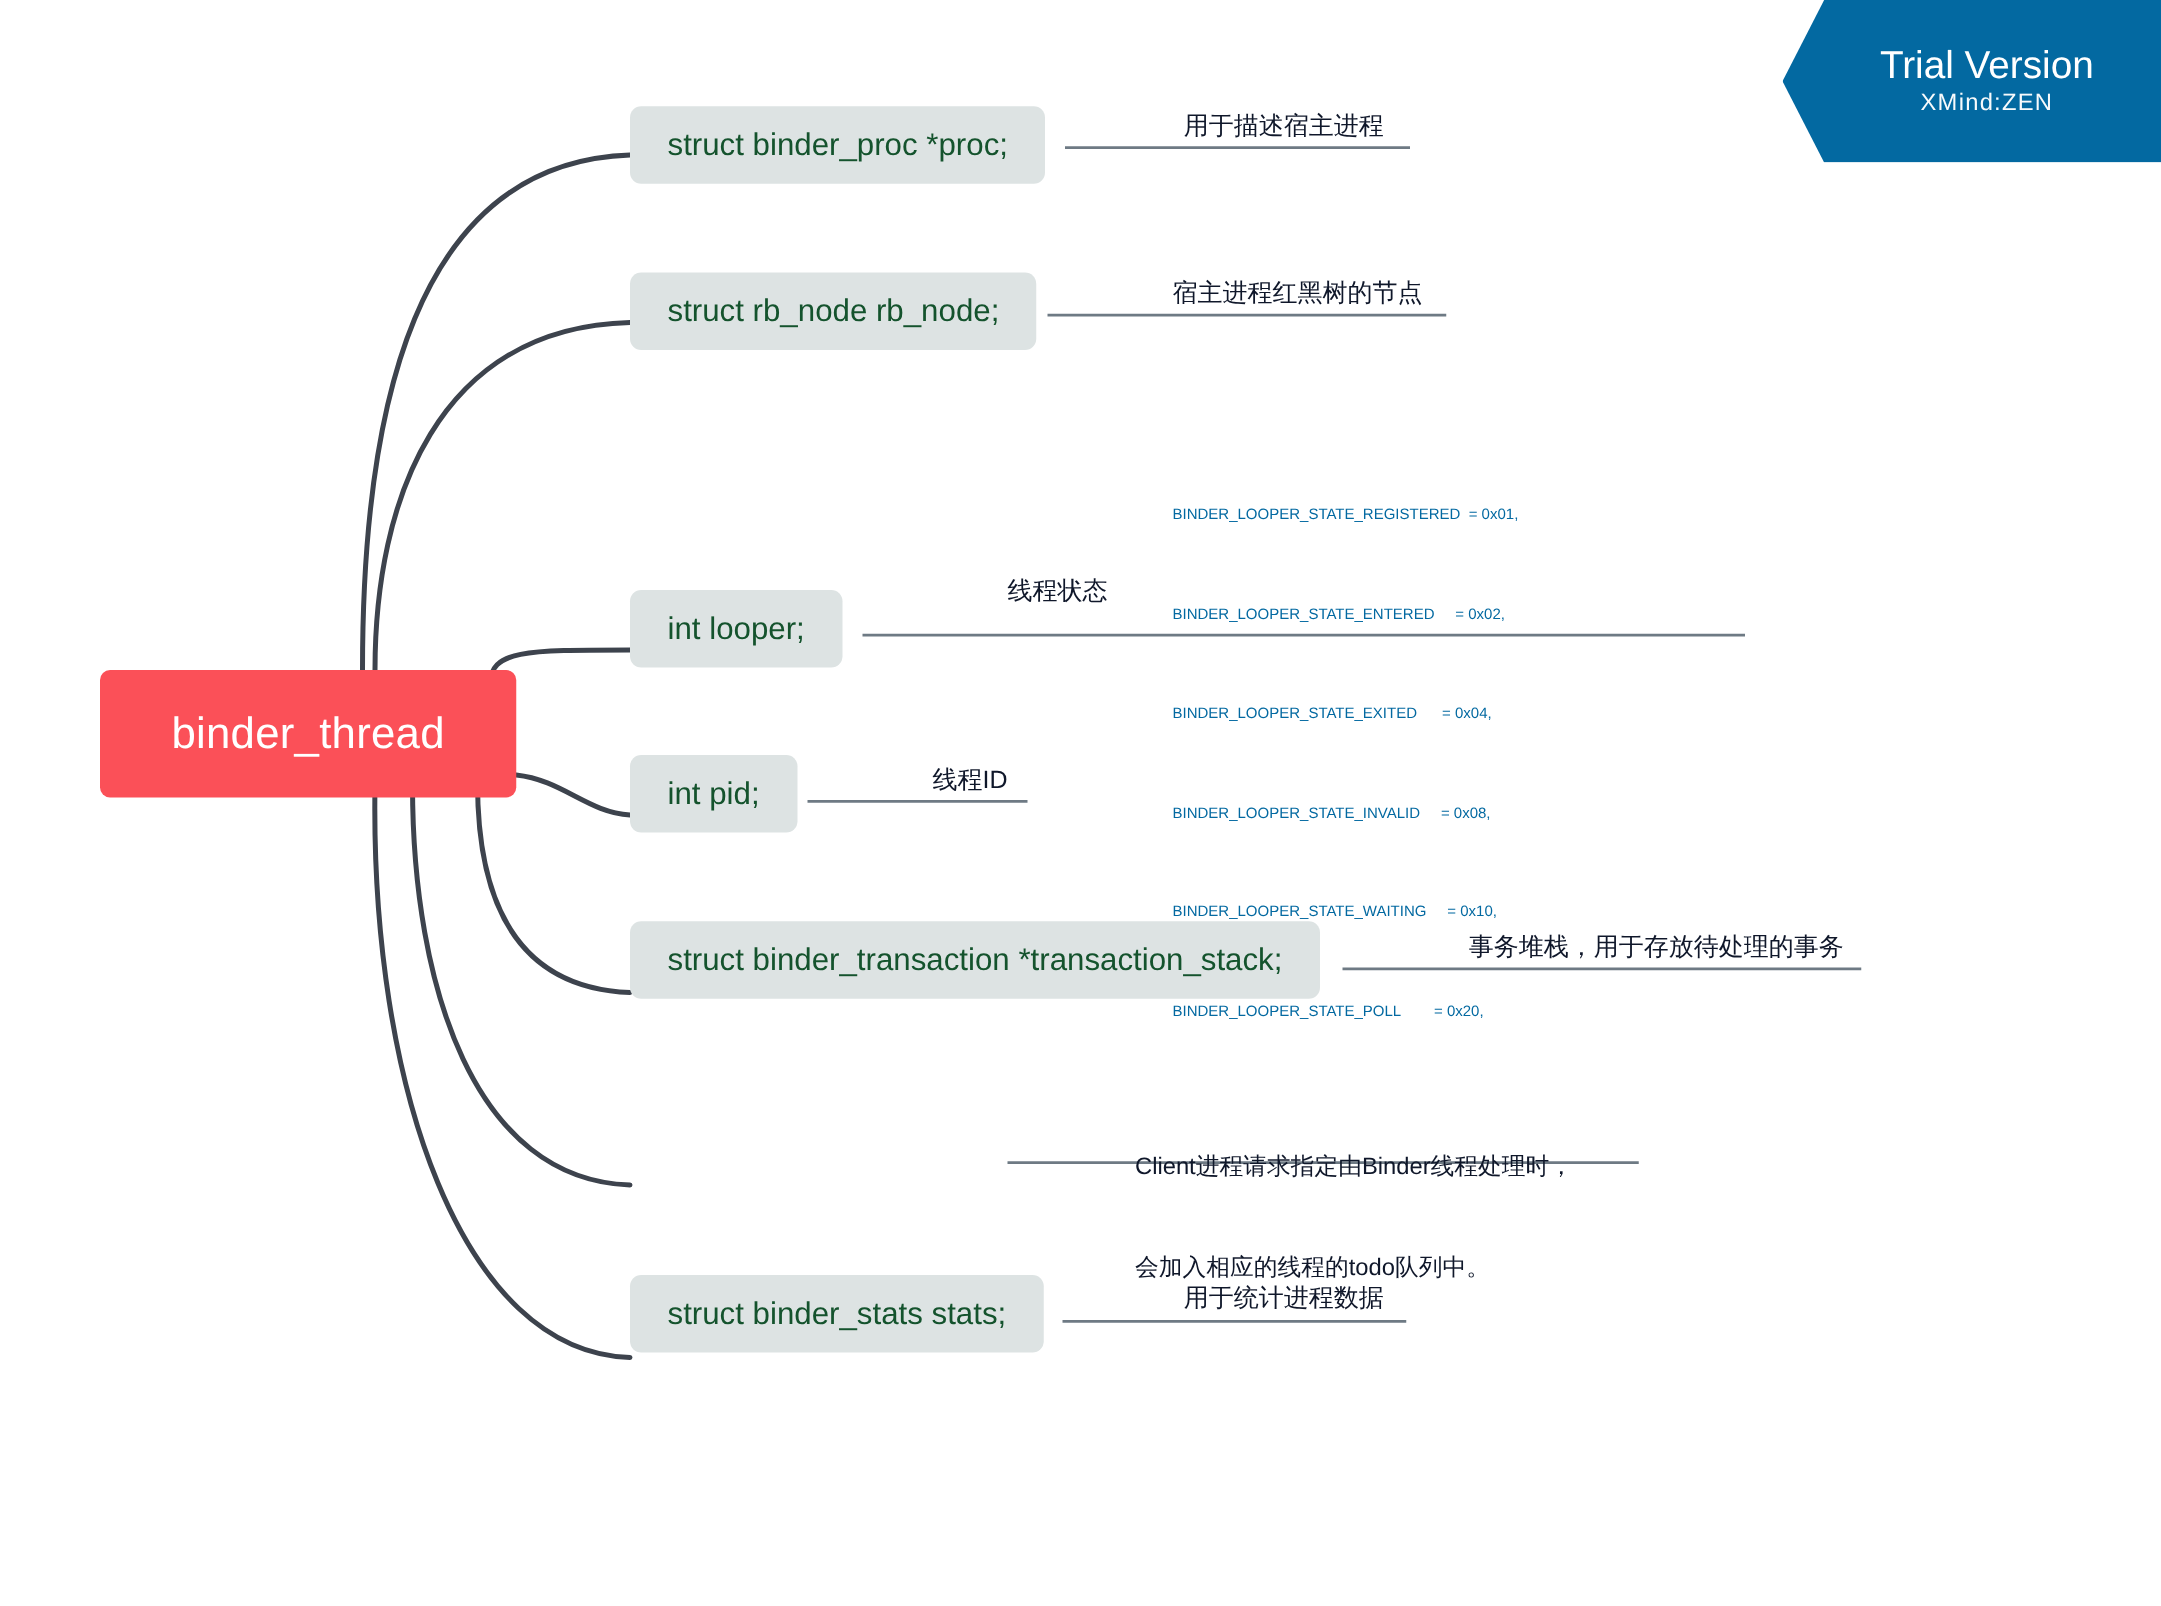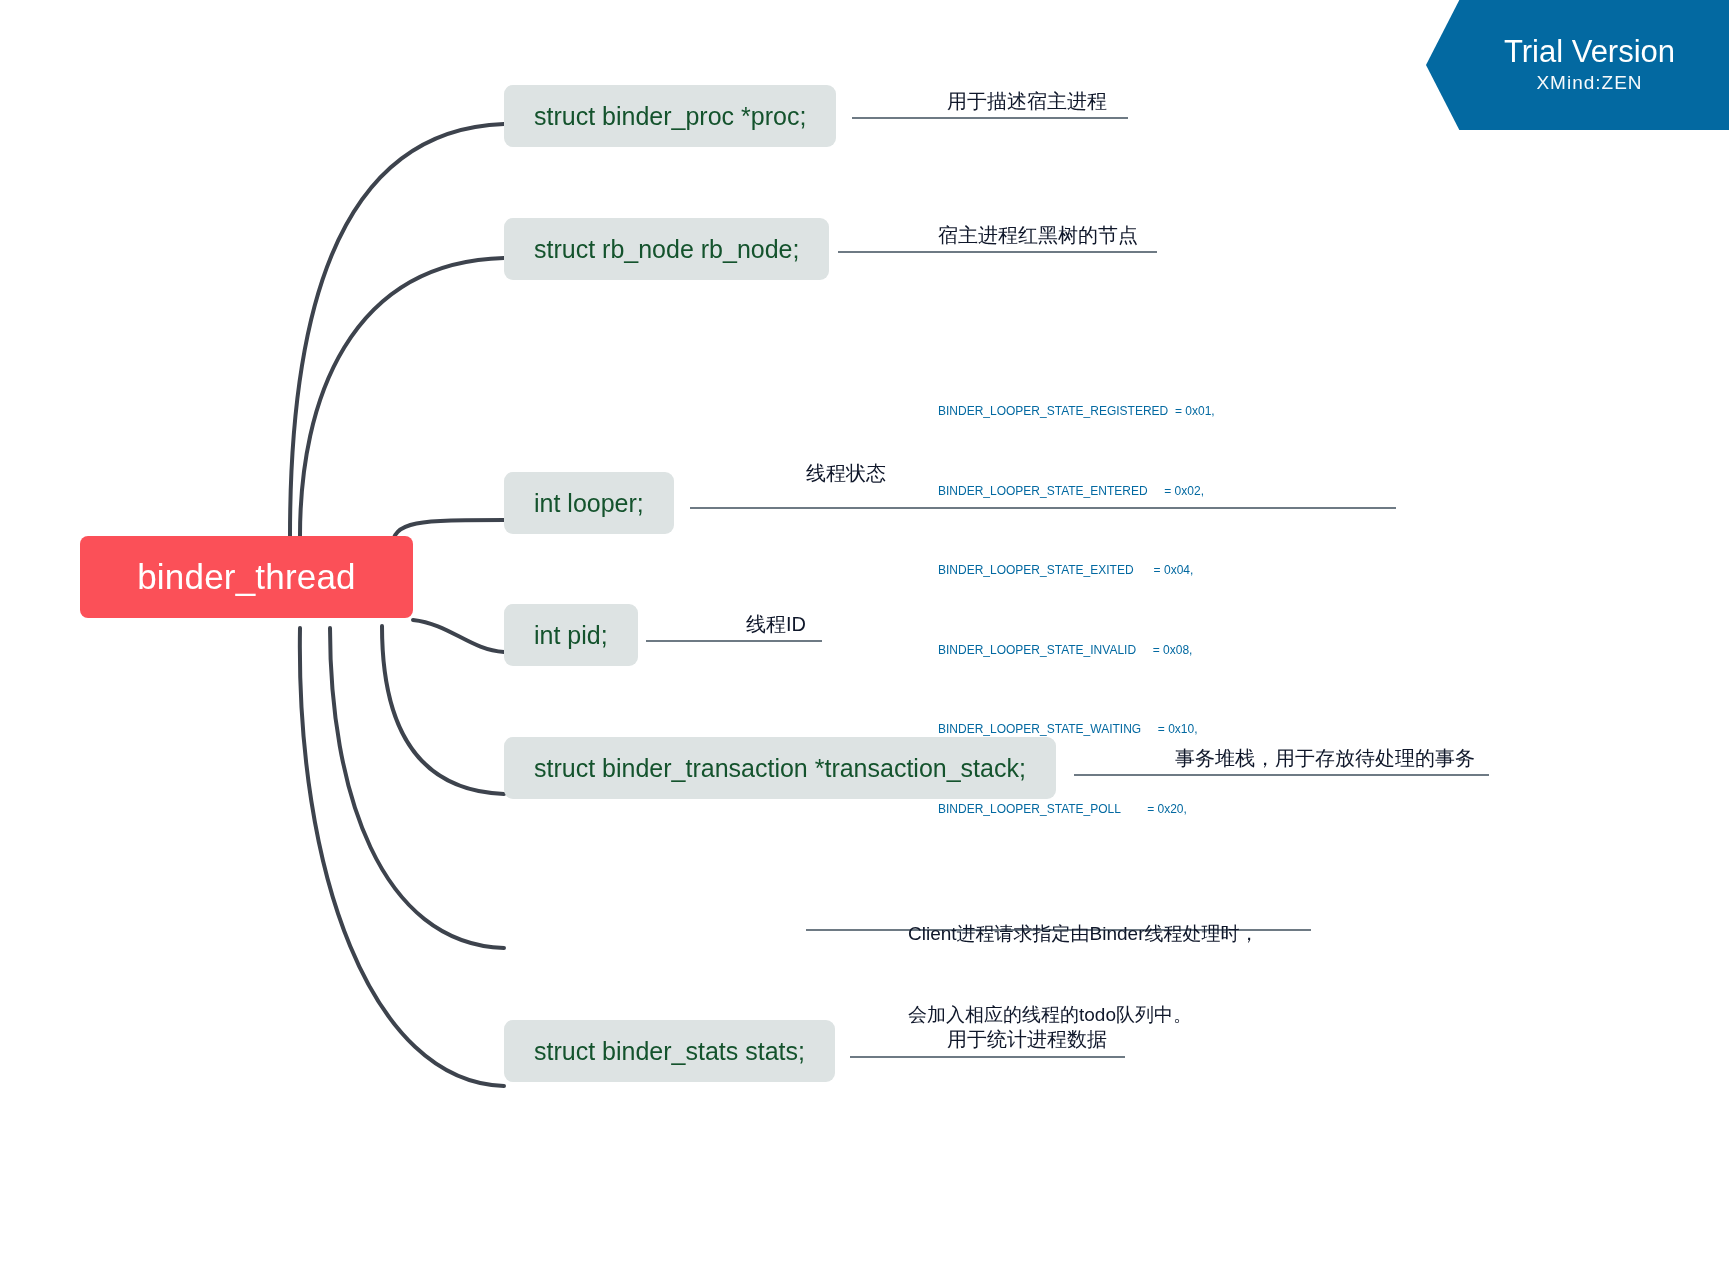--- a/index.html
+++ b/index.html
@@ -39,21 +39,21 @@
     stroke-width: 2.2;
     stroke-linecap: butt;
   }
 
   
   .root-node {
     position: absolute;
     left: 80px;
     top: 536px;
     width: 333px;
-    height: 82px;
+    height: 102px;
     background: #fb5058;
     border-radius: 8px;
     display: flex;
     align-items: center;
     justify-content: center;
   }
   .root-node .root-label {
     color: #ffffff;
     font-size: 35px;
     letter-spacing: 0.2px;

